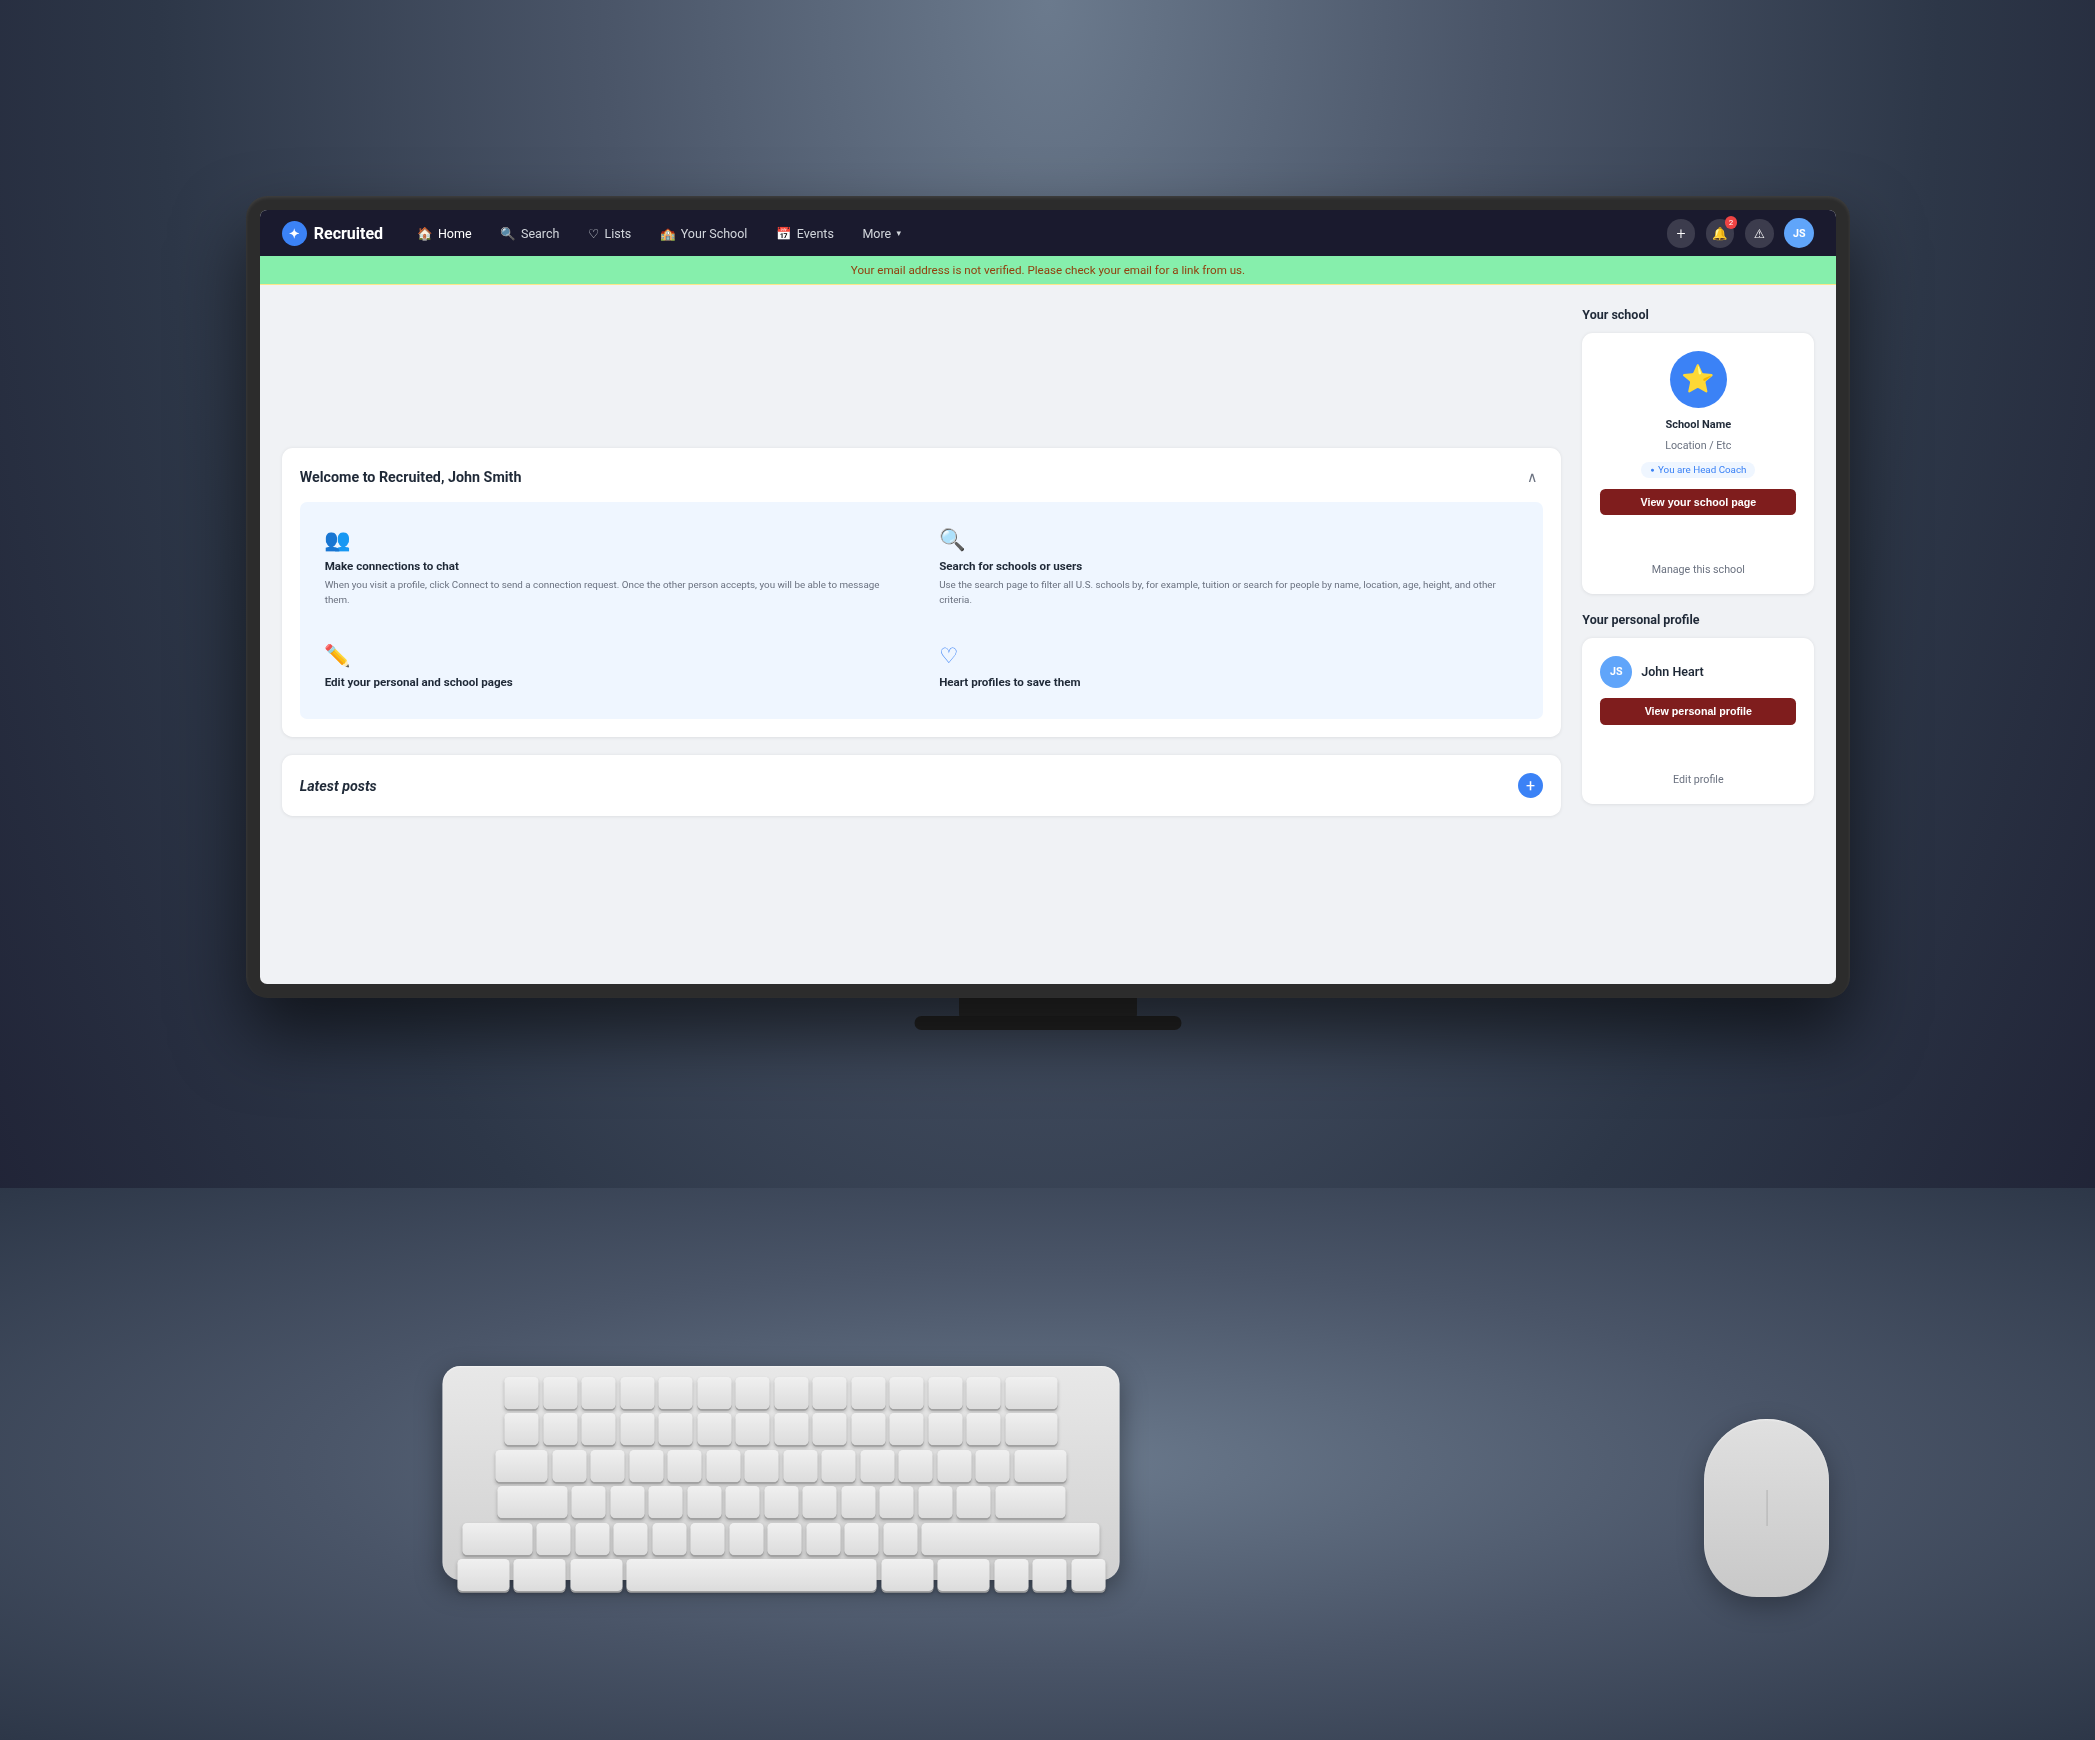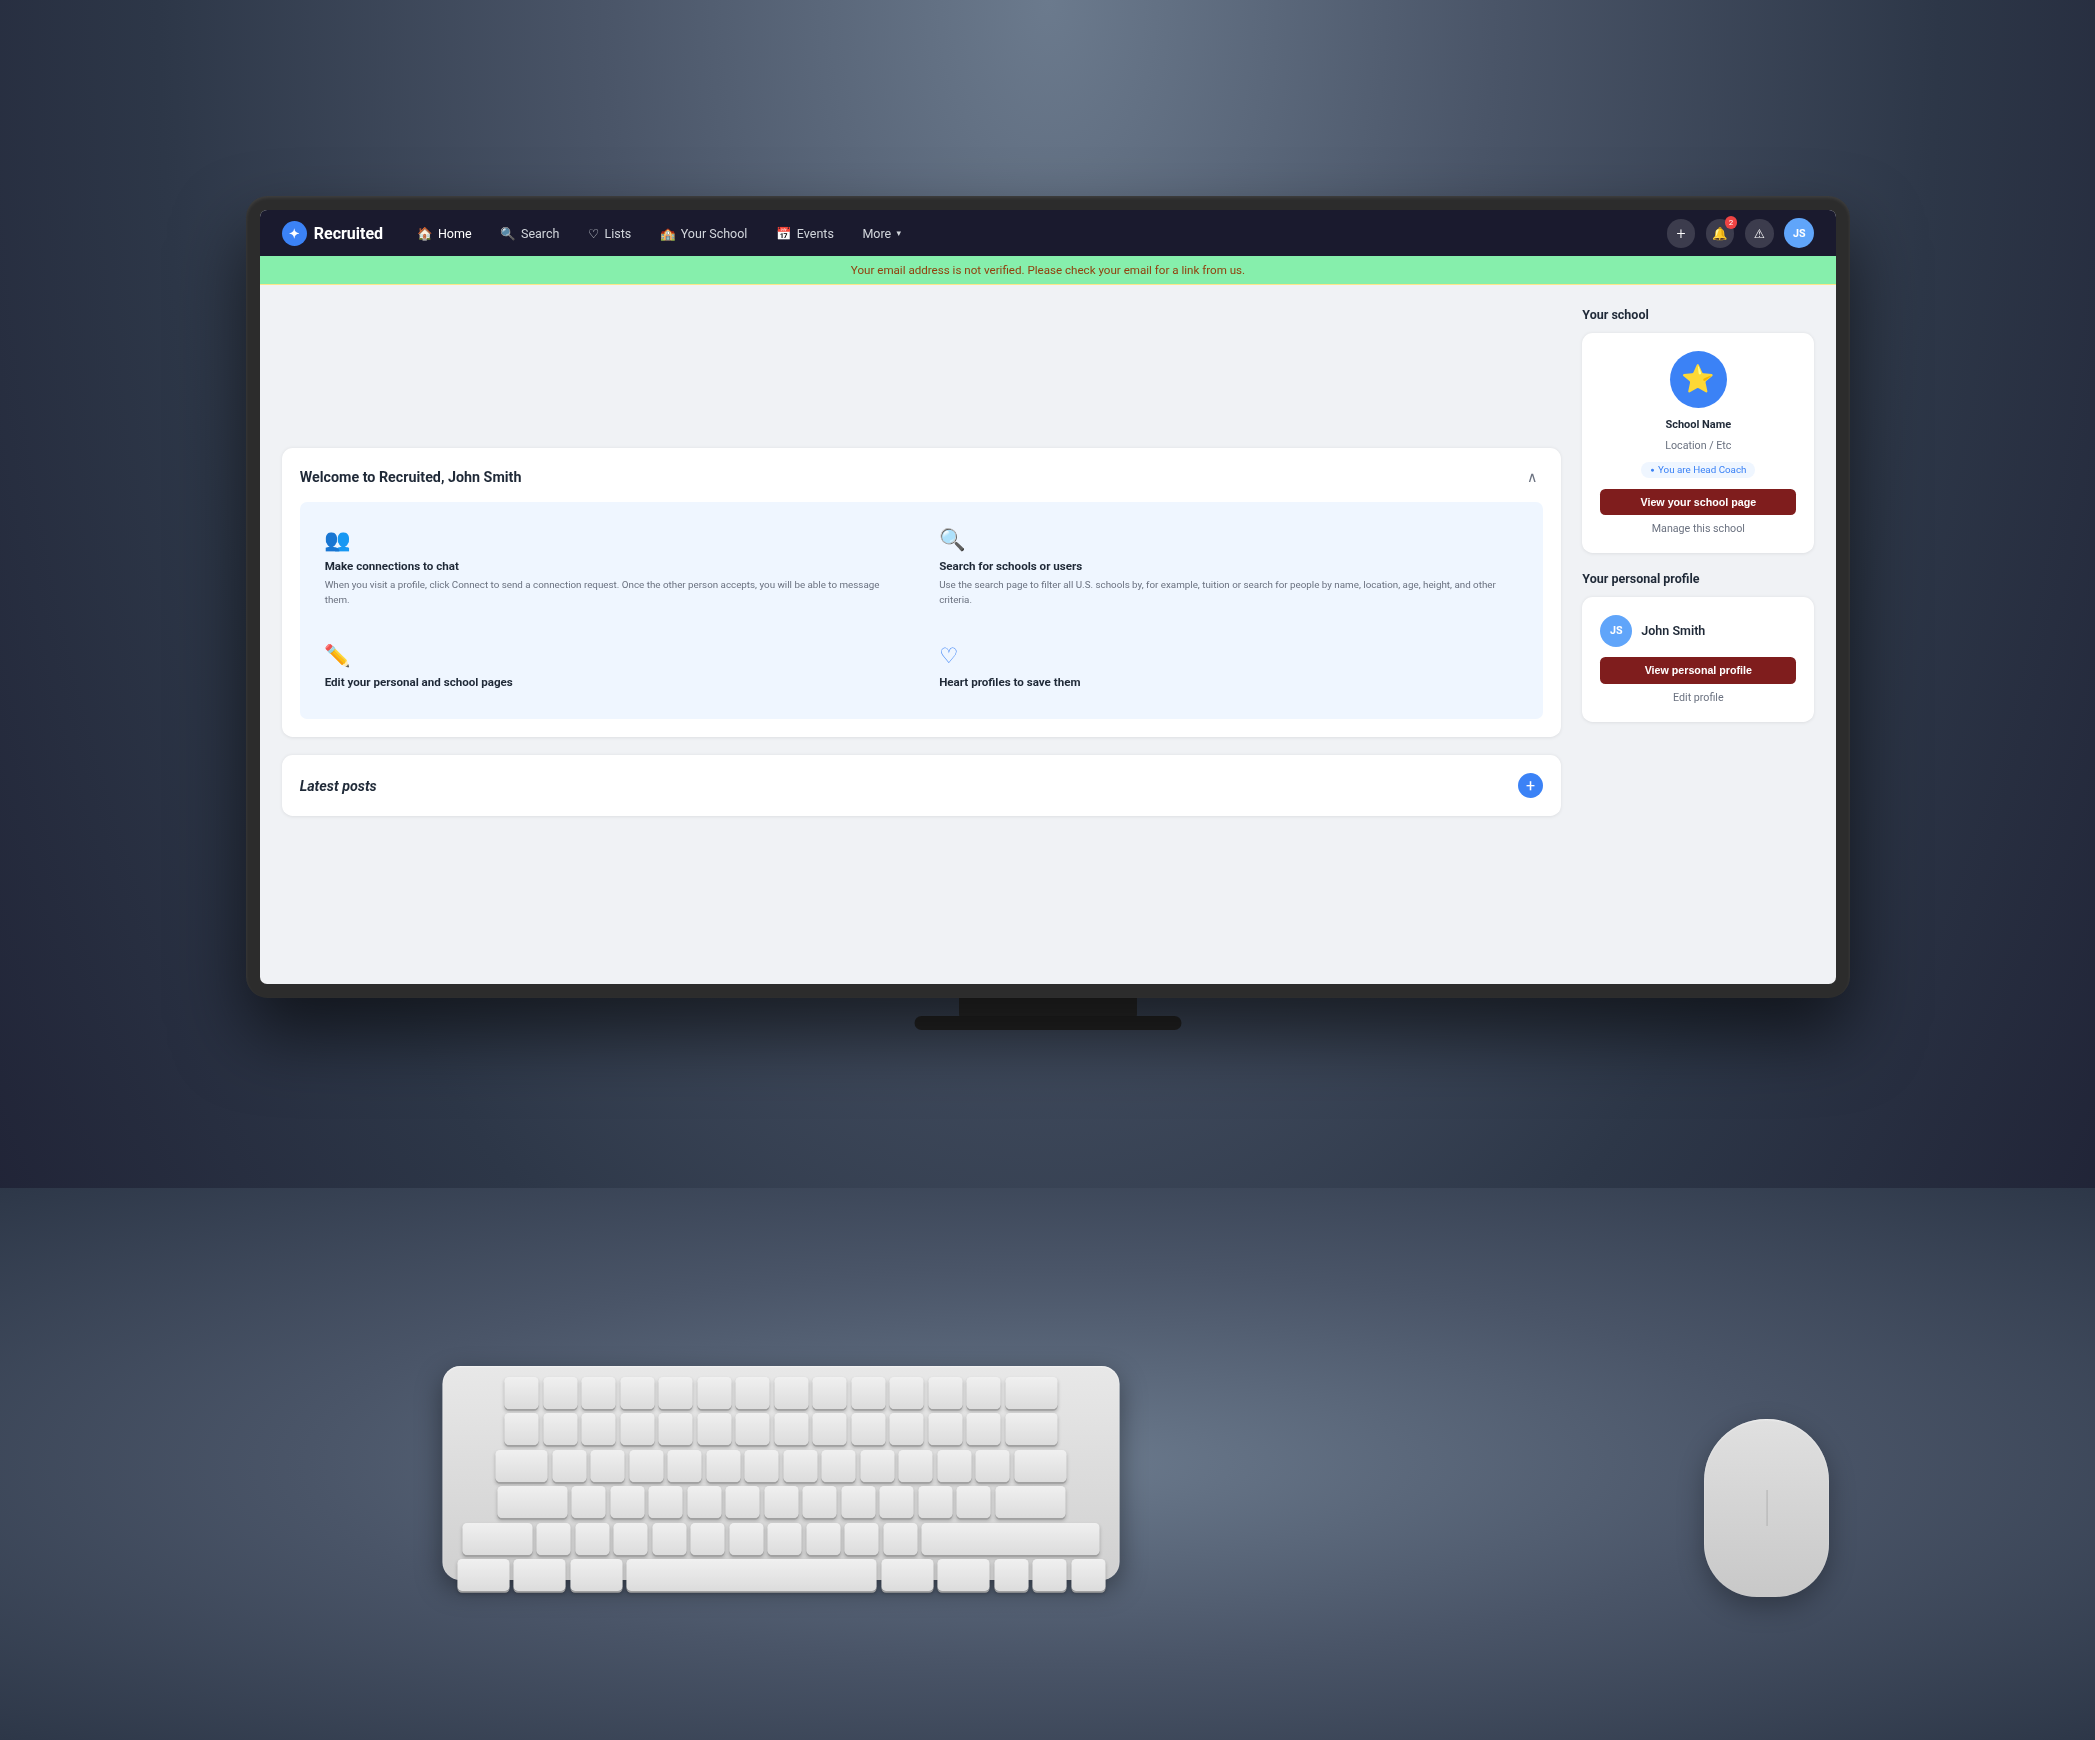--- a/index.html
+++ b/index.html
@@ -350,20 +350,21 @@
       cursor: pointer;
       margin-bottom: 7.1px;
     }
 
     .btn-link {
       display: block;
       text-align: center;
       font-size: 10.7px;
       color: #6b7280;
       cursor: pointer;
+      margin-top: 41px;
     }
 
     
     .profile-card {
       background: white;
       border-radius: 10.7px;
       padding: 18px;
       box-shadow: 0 0.9px 3.6px rgba(0,0,0,0.08);
     }
 
@@ -629,21 +630,21 @@
           </div>
 
           <div>
             <div class="section-title">Your personal profile</div>
 
             <div class="profile-card">
               <div class="profile-row">
                 <div class="profile-avatar">
                   <span>JS</span>
                 </div>
-                <span class="profile-name">John Smith</span>
+                <span class="profile-name">John Heart</span>
               </div>
               <button class="btn-primary">View personal profile</button>
               <span class="btn-link">Edit profile</span>
             </div>
           </div>
 
         </div>
       </div>
     </div>
   </div>

